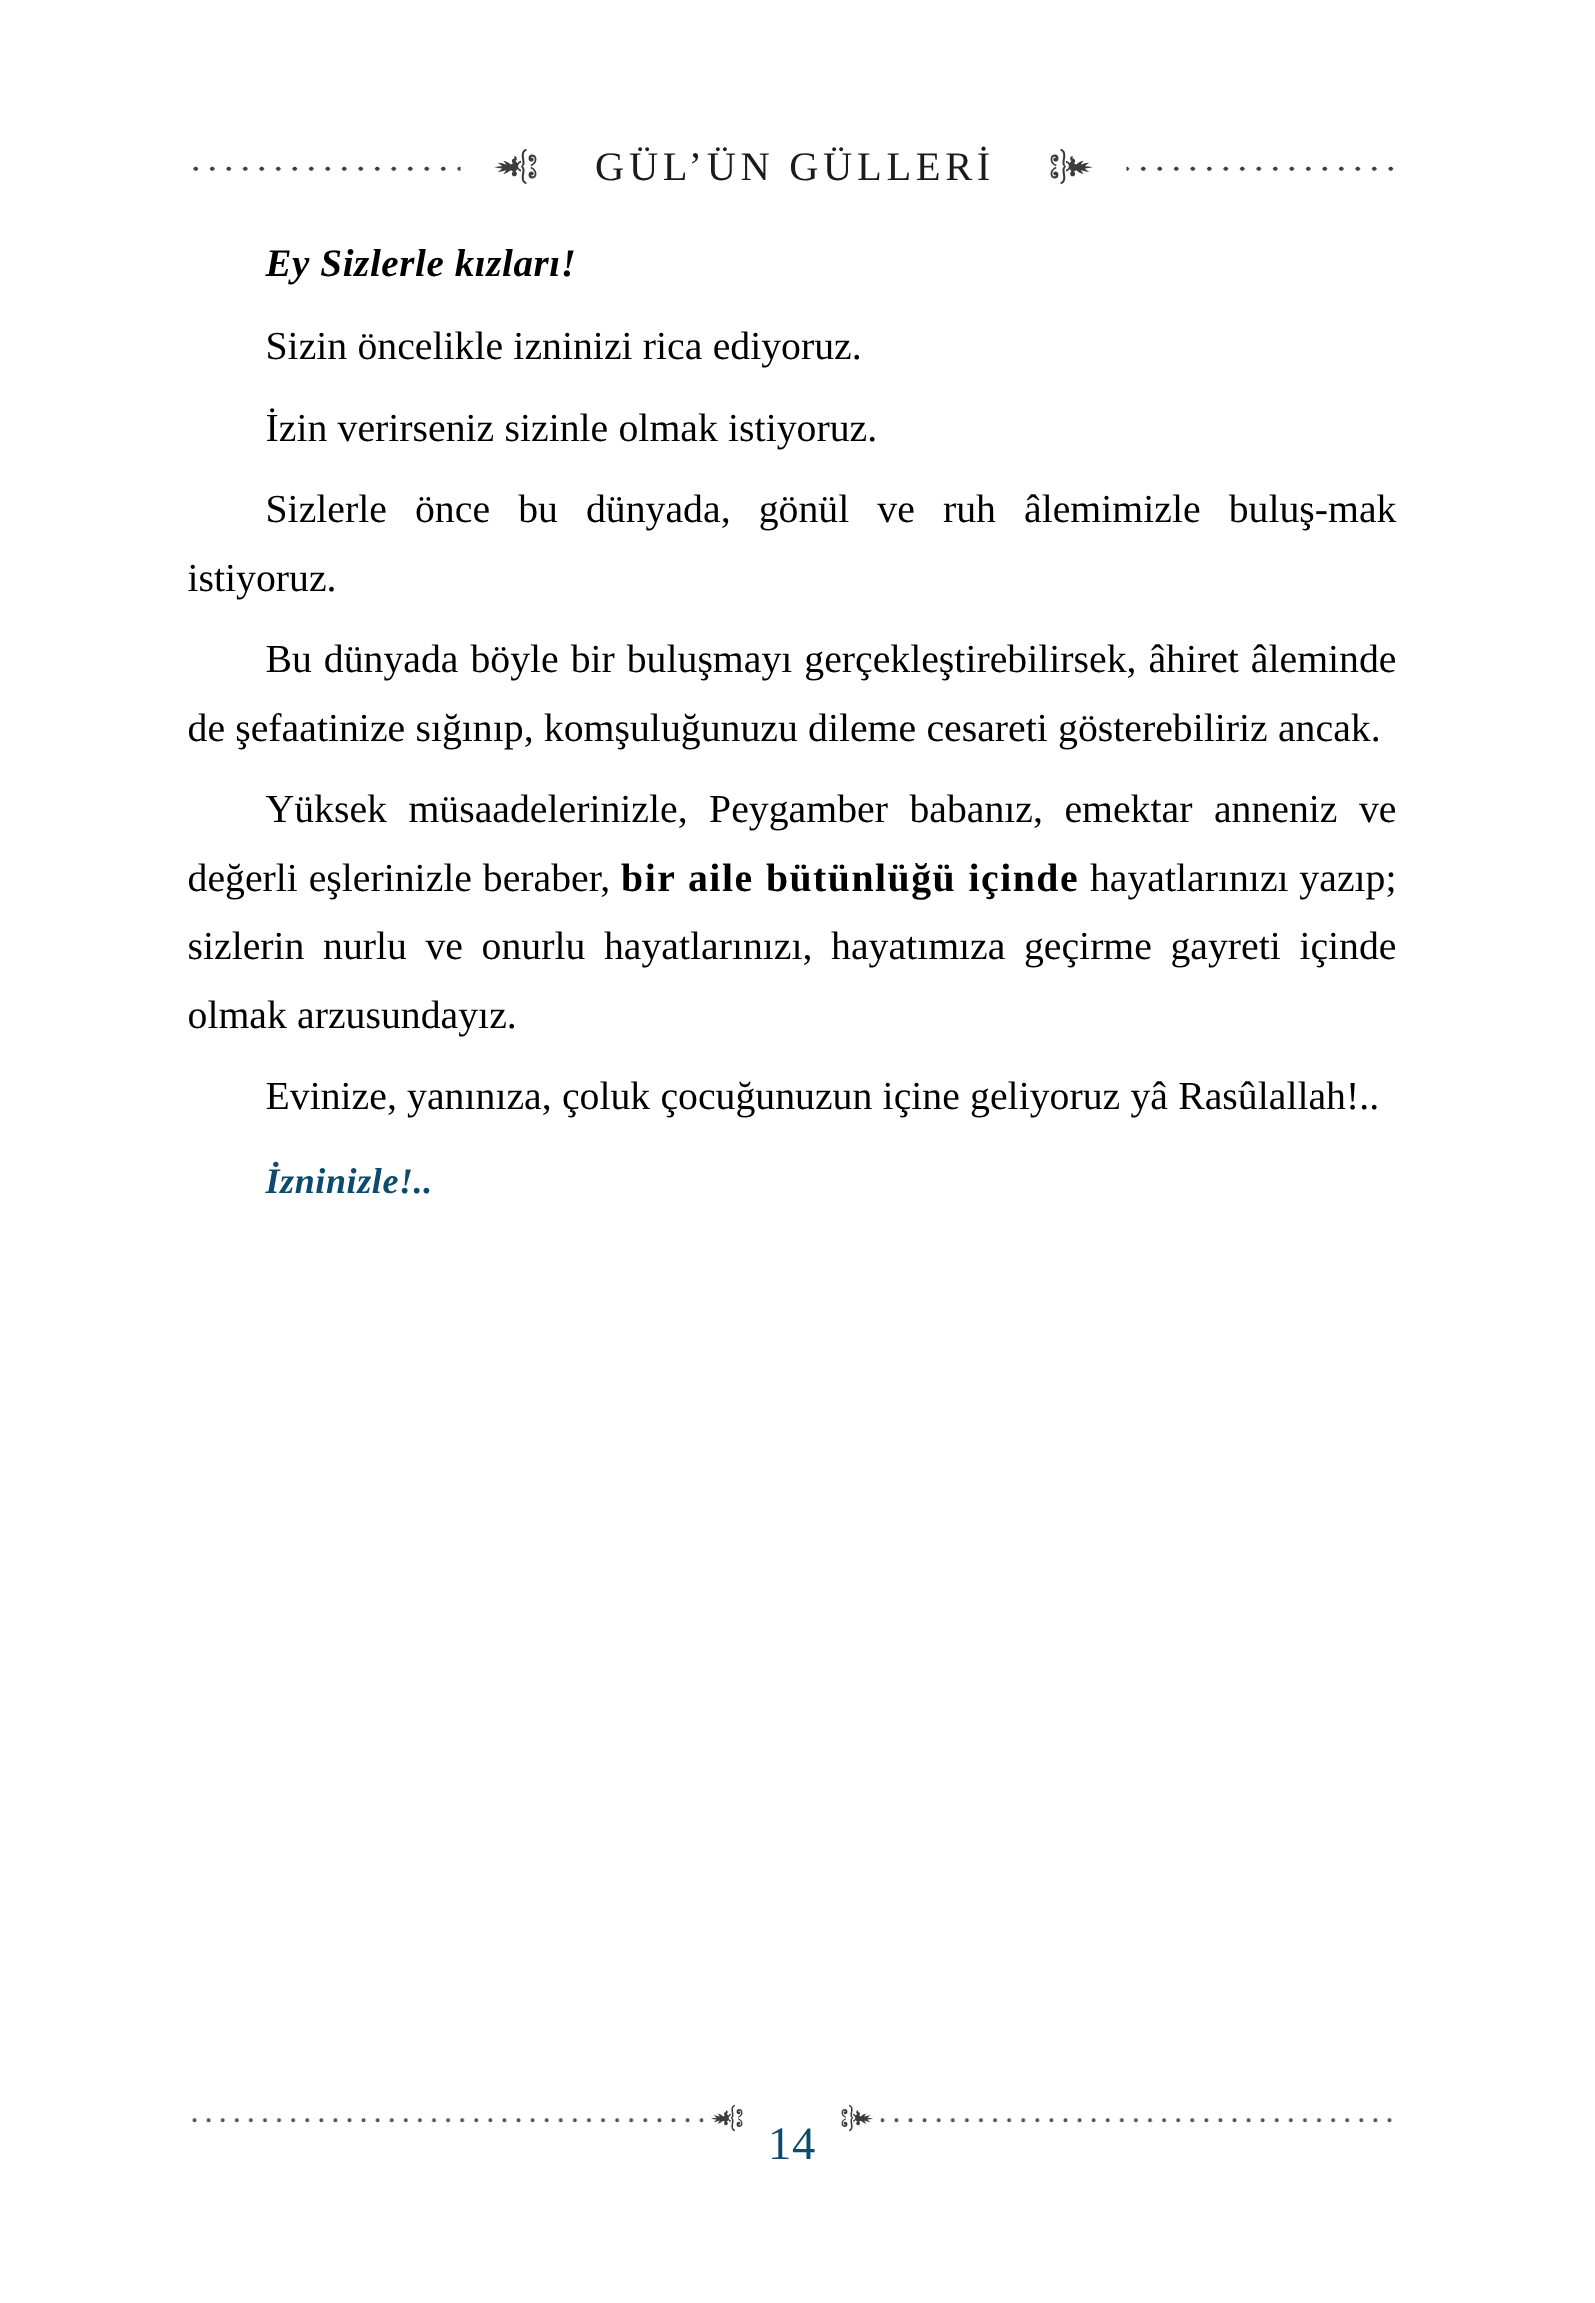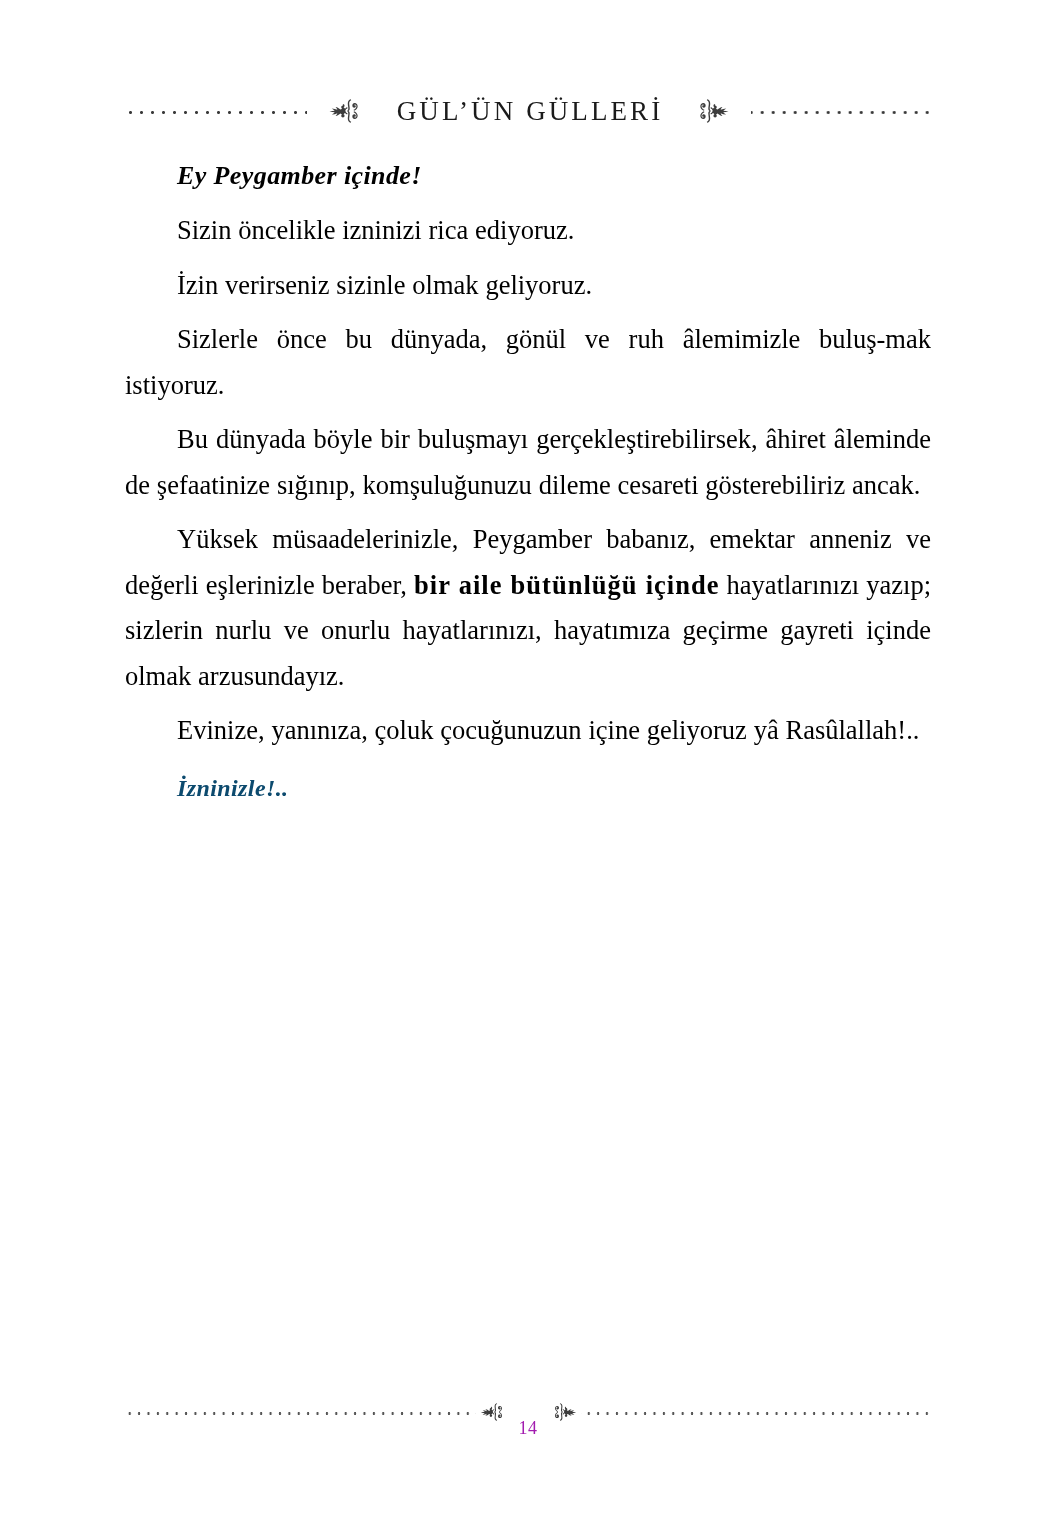--- a/index.html
+++ b/index.html
@@ -137,22 +137,22 @@
     height: 5px;
     background-image: radial-gradient(circle, #555555 1.15px, rgba(255,255,255,0) 1.45px);
     background-size: 9.4px 5px;
   }
   .footer .orn,
   .footer .orn svg { width: 30px; height: 30px; }
 
   .page-number {
     flex: 0 0 auto;
     font-family: "Liberation Serif", "DejaVu Serif", serif;
-    font-size: 18px;
-    color: #a21caf;
+    font-size: 31px;
+    color: #0c4a6e;
     padding: 0 13px;
     letter-spacing: 0.5px;
     line-height: 1;
     white-space: nowrap;
     margin-top: 32px;
   }
 </style>
 </head>
 <body>
 
@@ -184,24 +184,24 @@
           <path d="M31.6 28.0 c-1.35 0.0 -2.25 -1.0 -2.25 -2.45 c0 -1.35 0.8 -2.25 1.95 -2.25 c0.9 0 1.5 0.55 1.5 1.35 c0 0.7 -0.45 1.2 -1.1 1.2 c-0.3 0 -0.55 -0.1 -0.7 -0.25 c0.05 0.6 0.45 0.95 1.05 0.95 c0.85 0 1.4 -0.7 1.4 -1.8 c0 -1.55 -1.0 -2.8 -2.85 -3.6 l0.4 -1.0 c2.35 0.95 3.65 2.6 3.65 4.7 c0 1.85 -1.15 3.15 -3.05 3.15 z"></path>
         </g>
       </svg>
     </span>
 
     <span class="dot-rule right"></span>
   </div>
 
   <div class="content">
 
-    <p class="lead">Ey Peygamber içinde!</p>
+    <p class="lead">Ey Sizlerle kızları!</p>
 
     <p class="para">Sizin öncelikle izninizi rica ediyoruz.</p>
-    <p class="para">İzin verirseniz sizinle olmak geliyoruz.</p>
+    <p class="para">İzin verirseniz sizinle olmak istiyoruz.</p>
     <p class="para">Sizlerle önce bu dünyada, gönül ve ruh âlemimizle buluş-mak istiyoruz.</p>
     <p class="para">Bu dünyada böyle bir buluşmayı gerçekleştirebilirsek, âhiret âleminde de şefaatinize sığınıp, komşuluğunuzu dileme cesareti gösterebiliriz ancak.</p>
 
     <p class="para"><span>Yüksek müsaadelerinizle, Peygamber babanız, emektar anneniz ve değerli eşlerinizle beraber, </span><span class="em-bold-italic">bir aile bütünlüğü içinde</span><span> hayatlarınızı yazıp; sizlerin nurlu ve onurlu hayatlarınızı, hayatımıza geçirme gayreti içinde olmak arzusundayız.</span></p>
 
     <p class="para">Evinize, yanınıza, çoluk çocuğunuzun içine geliyoruz yâ Rasûlallah!..</p>
 
     <p class="closing">İzninizle!..</p>
   </div>
 

